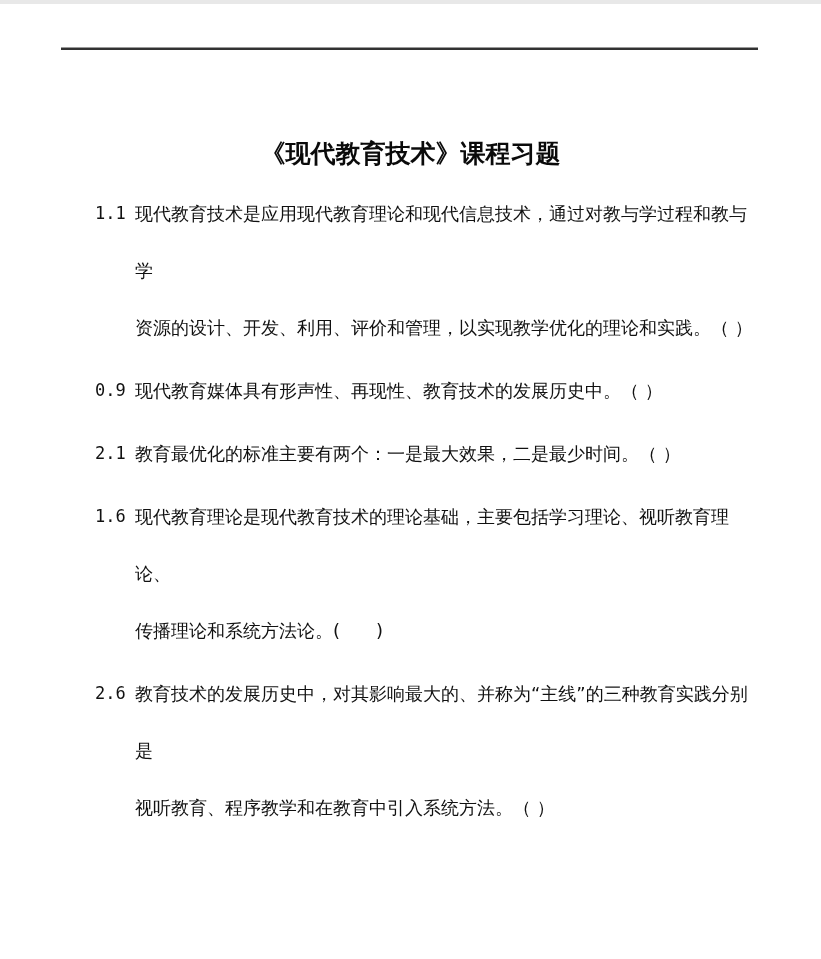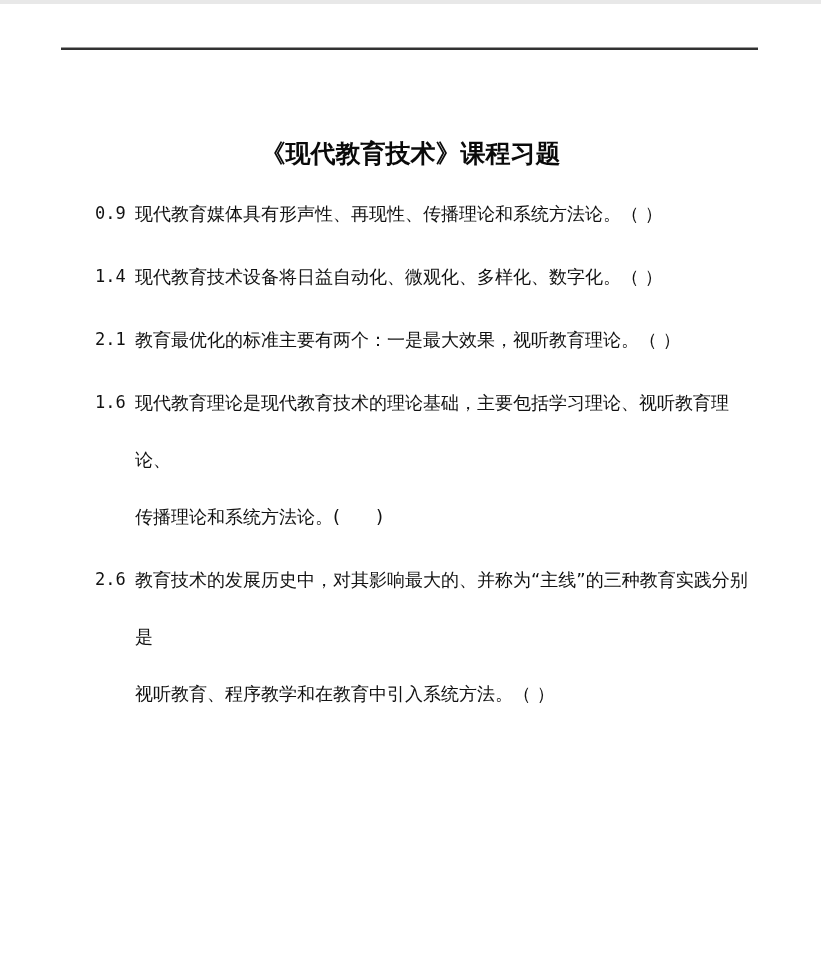--- a/index.html
+++ b/index.html
@@ -63,35 +63,36 @@
 
 <div class="page">
   <div class="header-rule"></div>
 
   <div class="content">
     <h1 class="doc-title">《现代教育技术》课程习题</h1>
 
 
     <div class="questions">
 
+      <div class="question">
+        <span class="q-num">1.1</span>
+        <span class="q-text">现代教育技术是应用现代教育理论和现代信息技术，通过对教与学过程和教与学
+资源的设计、开发、利用、评价和管理，以实现教学优化的理论和实践。（ ）</span>
+      </div>
 
 
       <div class="question">
         <span class="q-num">0.9</span>
-        <span class="q-text">现代教育媒体具有形声性、再现性、传播理论和系统方法论。（ ）</span>
+        <span class="q-text">现代教育媒体具有形声性、再现性、教育技术的发展历史中。（ ）</span>
       </div>
 
-      <div class="question">
-        <span class="q-num">1.4</span>
-        <span class="q-text">现代教育技术设备将日益自动化、微观化、多样化、数字化。（ ）</span>
-      </div>
 
       <div class="question">
         <span class="q-num">2.1</span>
-        <span class="q-text">教育最优化的标准主要有两个：一是最大效果，视听教育理论。（ ）</span>
+        <span class="q-text">教育最优化的标准主要有两个：一是最大效果，二是最少时间。（ ）</span>
       </div>
 
       <div class="question">
         <span class="q-num">1.6</span>
         <span class="q-text">现代教育理论是现代教育技术的理论基础，主要包括学习理论、视听教育理论、
 传播理论和系统方法论。(　　)</span>
       </div>
 
       <div class="question">
         <span class="q-num">2.6</span>

